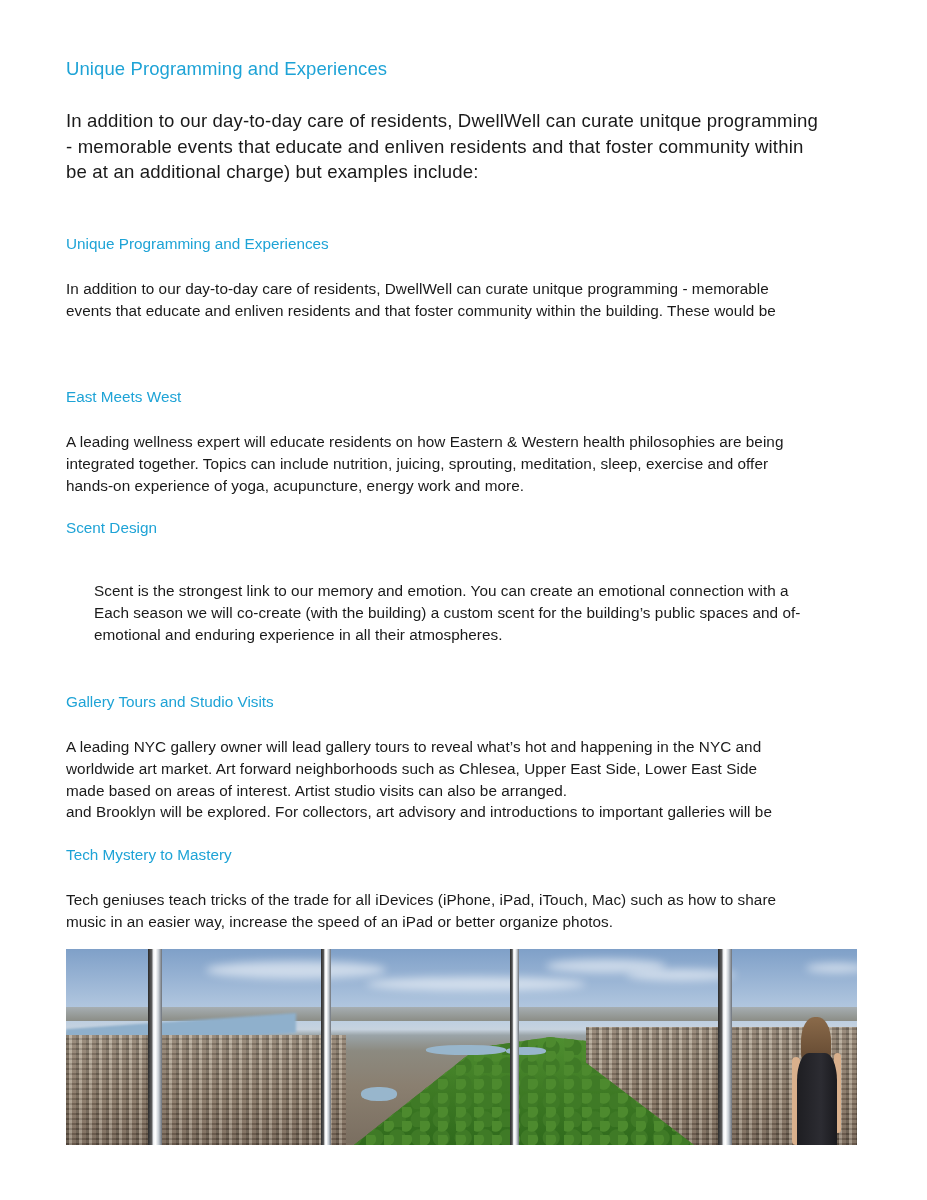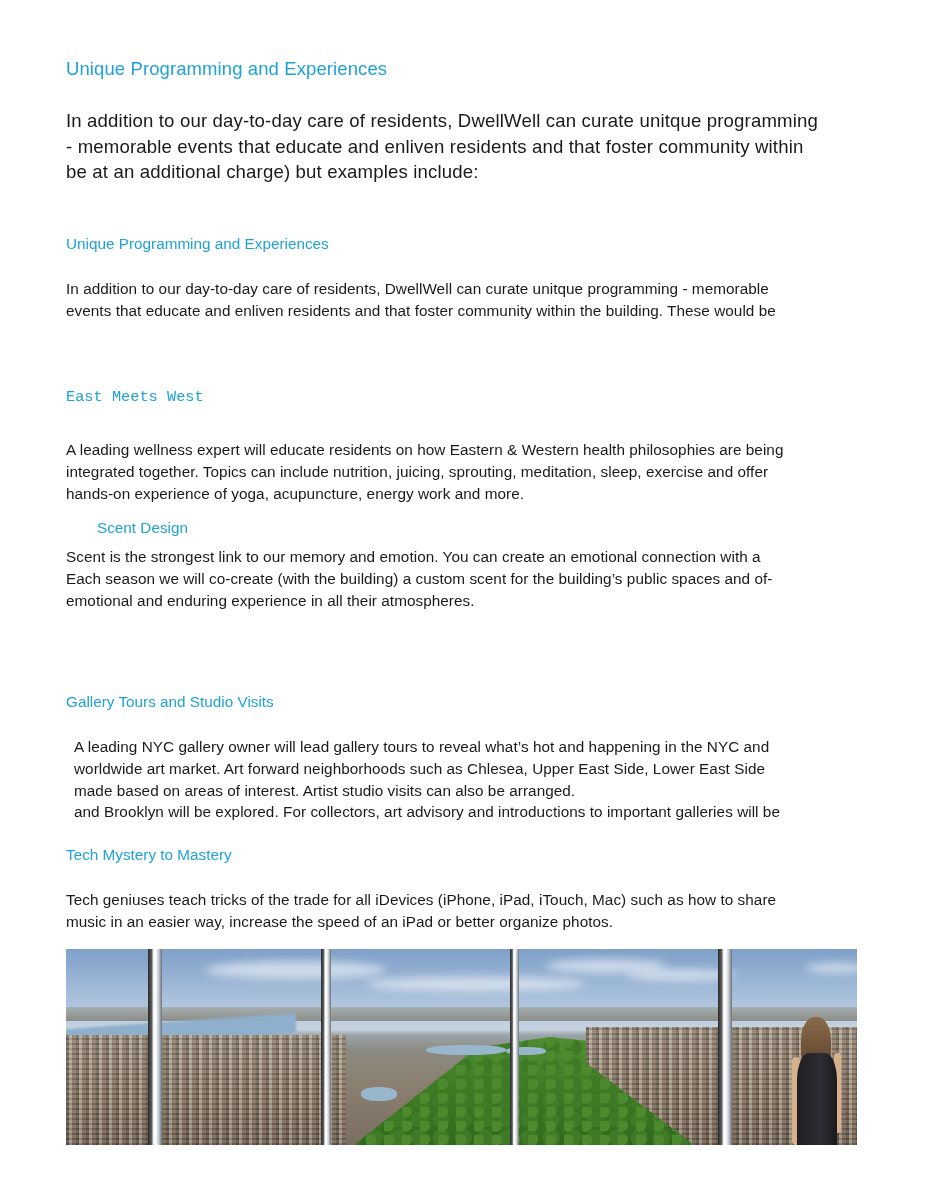--- a/index.html
+++ b/index.html
@@ -142,36 +142,36 @@
     <span class="ln">- memorable events that educate and enliven residents and that foster community within</span>
     <span class="ln">be at an additional charge) but examples include:</span>
   </div>
 
   <div class="h-sec" style="top:235px;">Unique Programming and Experiences</div>
   <div class="p-sec" style="top:278px;">
     <span class="ln">In addition to our day-to-day care of residents, DwellWell can curate unitque programming - memorable</span>
     <span class="ln">events that educate and enliven residents and that foster community within the building.  These would be</span>
   </div>
 
-  <div class="h-sec" style="top:388px;font-family:Liberation Mono, monospace;">East Meets West</div>
-  <div class="p-sec" style="top:431px;margin-top:8px;">
+  <div class="h-sec" style="top:388px;">East Meets West</div>
+  <div class="p-sec" style="top:431px;">
     <span class="ln">A leading wellness expert will educate residents on how Eastern &amp; Western health philosophies are being</span>
     <span class="ln">integrated together.  Topics can include nutrition, juicing, sprouting, meditation, sleep, exercise and offer</span>
     <span class="ln">hands-on experience of yoga, acupuncture, energy work and more.</span>
   </div>
 
-  <div class="h-sec" style="top:519px;margin-left:31px;">Scent Design</div>
-  <div class="p-sec" style="top:546px;">
+  <div class="h-sec" style="top:519px;">Scent Design</div>
+  <div class="p-sec" style="top:580px;margin-left:28px;">
     <span class="ln">Scent is the strongest link to our memory and emotion.  You can create an emotional connection with a</span>
     <span class="ln">Each season we will co-create (with the building) a custom scent for the building’s public spaces and of-</span>
     <span class="ln">emotional and enduring experience in all their atmospheres.</span>
   </div>
 
   <div class="h-sec" style="top:693px;">Gallery Tours and Studio Visits</div>
-  <div class="p-sec" style="top:736px;margin-left:8px;">
+  <div class="p-sec" style="top:736px;">
     <span class="ln">A leading NYC gallery owner will lead gallery tours to reveal what’s hot and happening in the NYC and</span>
     <span class="ln">worldwide art market.  Art forward neighborhoods such as Chlesea, Upper East Side, Lower East Side</span>
     <span class="ln">made based on areas of interest.  Artist studio visits can also be arranged.</span>
     <span class="ln">and Brooklyn will be explored.  For collectors, art advisory and introductions to important galleries will be</span>
   </div>
 
   <div class="h-sec" style="top:846px;">Tech Mystery to Mastery</div>
   <div class="p-sec" style="top:889px;">
     <span class="ln">Tech geniuses teach tricks of the trade for all iDevices (iPhone, iPad, iTouch, Mac) such as how to share</span>
     <span class="ln">music in an easier way, increase the speed of an iPad or better organize photos.</span>

